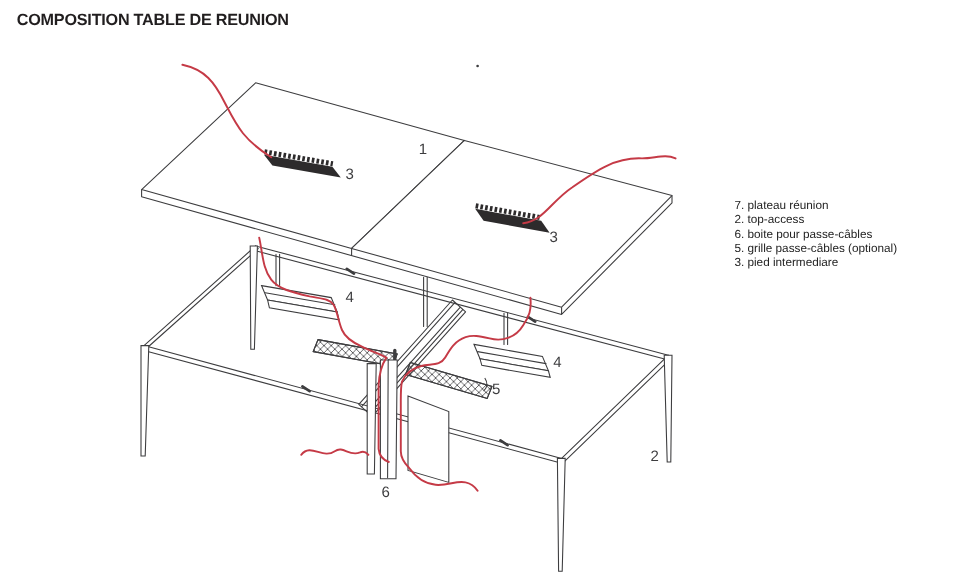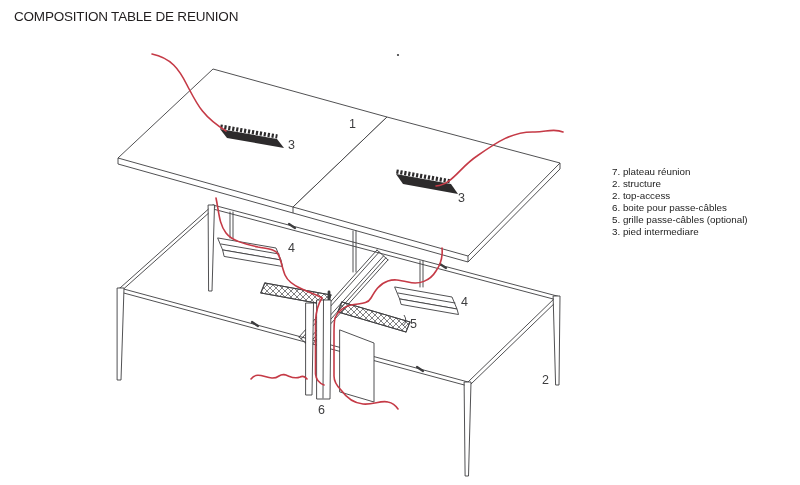--- a/index.html
+++ b/index.html
@@ -1,19 +1,19 @@
 <!DOCTYPE html>
 <html><head>
 <meta charset="utf-8">
 <style>
   html,body{margin:0;padding:0;background:#ffffff;}
   #stage{position:relative;width:800px;height:485px;background:#fff;overflow:hidden;
          font-family:"Liberation Sans",sans-serif;}
   #drawing{position:absolute;left:0;top:0;}
-  #title{position:absolute;left:14px;top:9px;font-size:13.5px;font-weight:normal;
+  #title{position:absolute;left:14px;top:9px;font-size:13.5px;font-weight:bold;
          color:#211e1f;letter-spacing:-0.2px;white-space:nowrap;}
   #legend{position:absolute;left:612px;top:166px;font-size:9.8px;line-height:11.9px;
           color:#232323;white-space:nowrap;}
   svg text{font-family:"Liberation Sans",sans-serif;font-size:12.5px;}
 </style>
 </head>
 <body>
 
 <div id="stage">
 
@@ -115,20 +115,19 @@
       <text x="542" y="384">2</text>
       <text x="318" y="414">6</text>
       <path fill="none" stroke-width="0.9" d="M404,315 Q408,321 403,326" stroke="#3d3d3f"></path>
     </g>
   </svg>
 
   <div id="title">COMPOSITION TABLE DE REUNION</div>
 
   <div id="legend">
     <div>7. plateau réunion</div>
-    <div>2. structure</div>
     <div>2. top-access</div>
     <div>6. boite pour passe-câbles</div>
     <div>5. grille passe-câbles (optional)</div>
     <div>3. pied intermediare</div>
   </div>
 
 </div>
 
 </body></html>

